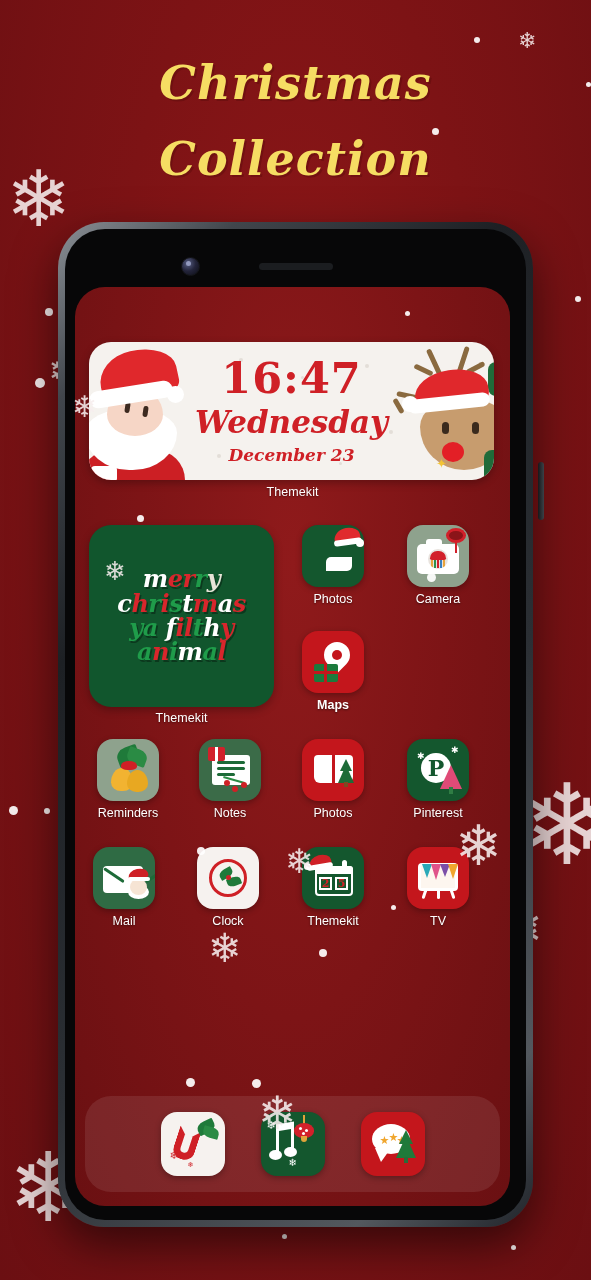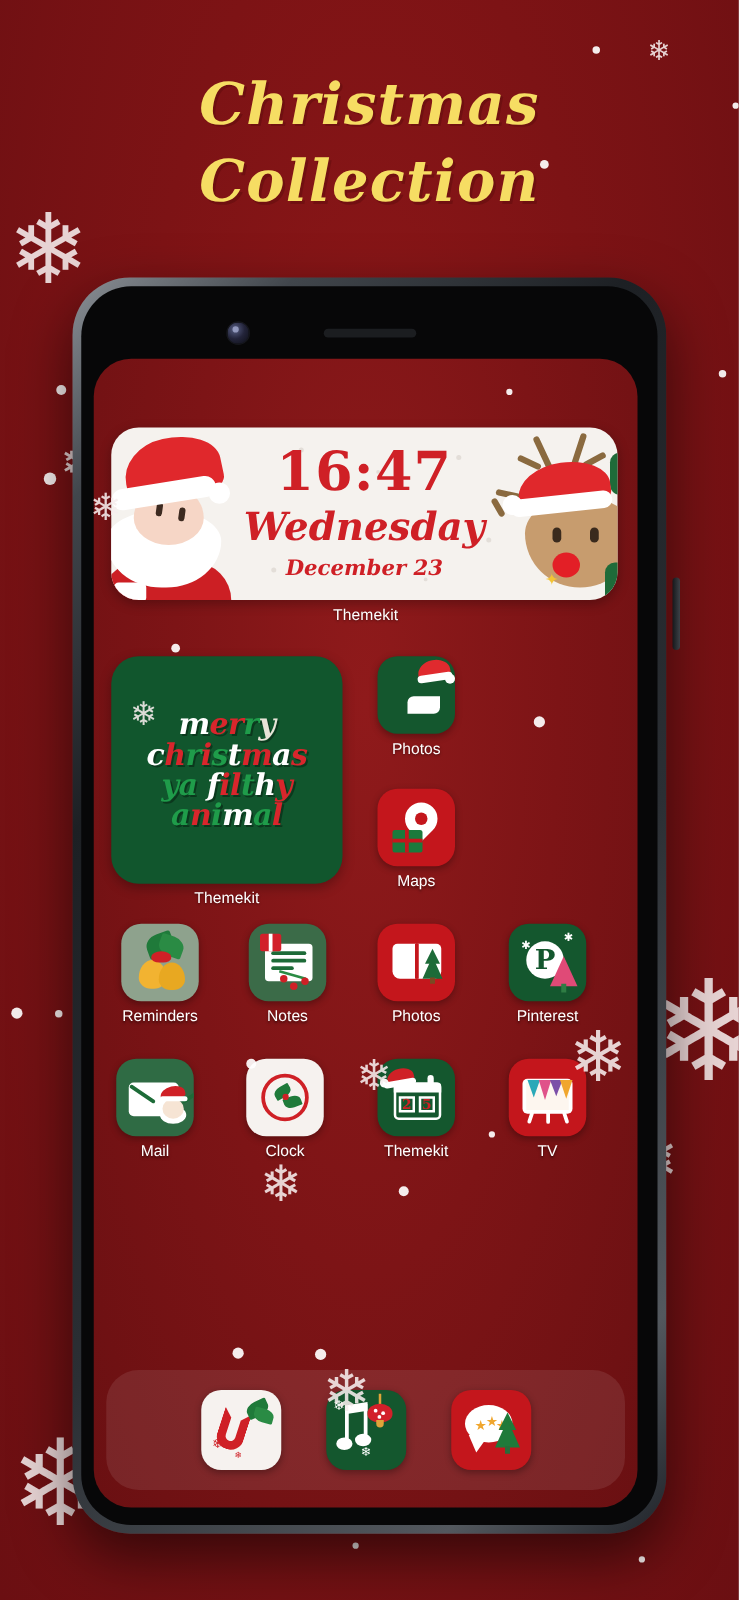--- a/index.html
+++ b/index.html
@@ -22,21 +22,21 @@
     position: absolute; top: 52px; left: 0; width: 591px;
     text-align: center;
     font-family: "DejaVu Serif", serif;
     font-style: italic; font-weight: 700;
     color: #f6dd63;
     font-size: 46px; line-height: 1.35;
     letter-spacing: 1px;
     text-shadow: 2px 2px 0 rgba(80,8,10,.35);
     z-index: 6;
   }
-  .heading .l2 { display: block; }
+  .heading .l2 { display: block; margin-top: 14px; }
 
   
   .phone {
     position: absolute;
     left: 58px; top: 222px;
     width: 475px; height: 1005px;
     border-radius: 46px;
     background: linear-gradient(135deg,#8b9096 0%,#41464c 12%,#1d2024 30%,#2b2f34 60%,#53585e 88%,#20242a 100%);
     padding: 7px;
     box-shadow: 0 18px 45px rgba(0,0,0,.55);
@@ -464,22 +464,40 @@
               <div class="ph-frame"></div>
               <div class="ph-m2"></div>
             </div>
           <div class="ph-hat"></div>
             <div class="ph-brim"></div>
             <div class="ph-pom"></div>
         </div>
         <div class="app-label">Photos</div>
       </div>
 
-
-      <div class="app" style="left:215px; top:344px;">
+      <div class="app" style="left:320px; top:238px;">
+        <div class="icon bg-sage" style="background: rgb(142, 162, 141);">
+          <div class="cam-bump"></div>
+            <div class="cam-body"></div>
+          <div class="cam-lens">
+            <div class="dome"></div>
+            <div class="frill" style="left:3px; background:#e8a33a;"></div>
+            <div class="frill" style="left:6px; background:#2f8f4a;"></div>
+            <div class="frill" style="left:9px; background:#d2202a;"></div>
+            <div class="frill" style="left:12px;background:#3a7fbd;"></div>
+            <div class="frill" style="left:15px;background:#e8a33a;"></div>
+          </div>
+          <div class="cam-lantern">
+              <div class="mesh"></div>
+            </div>
+        </div>
+        <div class="app-label">Camera</div>
+      </div>
+
+      <div class="app" style="left:215px; top:344px;font-weight:bold;">
         <div class="icon bg-red" style="background: rgb(196, 22, 28);">
           <div class="map-pin"></div>
           <div class="map-gift">
               <div class="v"></div>
               <div class="h"></div>
             </div>
         </div>
         <div class="app-label">Maps</div>
       </div>
 

